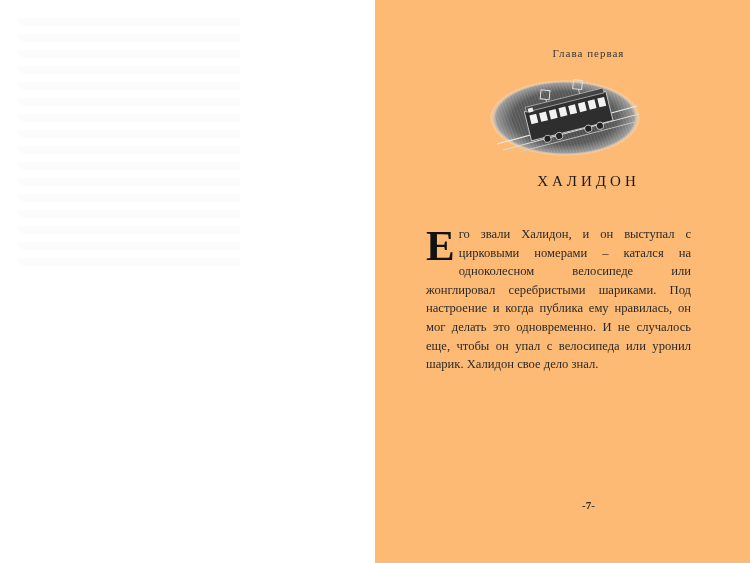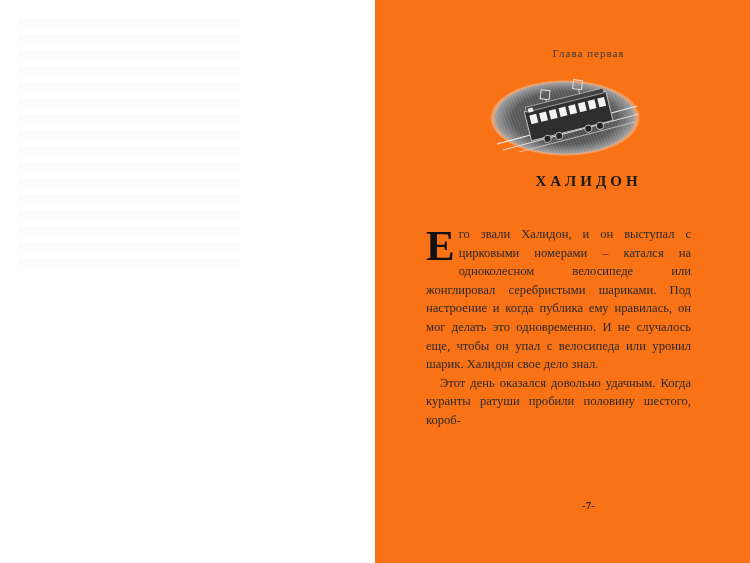--- a/index.html
+++ b/index.html
@@ -37,21 +37,21 @@
         rgba(0,0,0,0.012) 0px,
         rgba(0,0,0,0.012) 8px,
         transparent 8px,
         transparent 16px
       );
     }
     .page-right {
       position: relative;
       width: 375px;
       height: 563px;
-      background: #f97316;
+      background: #fdba74;
     }
     .chapter-label {
       position: absolute;
       left: 0;
       width: 100%;
       top: 47px;
       text-align: center;
       font-size: 11px;
       letter-spacing: 1px;
       color: #3a3a3a;
@@ -66,21 +66,21 @@
       width: 152px;
       height: 80px;
     }
     .chapter-title {
       position: absolute;
       left: 0;
       width: 100%;
       top: 173px;
       text-align: center;
       font-size: 15px;
-      font-weight: bold;
+      font-weight: normal;
       letter-spacing: 4px;
       color: #1a1a1a;
       padding-left: 112px;
       padding-right: 60px;
       box-sizing: border-box;
     }
     .body-text {
       position: absolute;
       left: 51px;
       top: 225px;
@@ -180,19 +180,18 @@
         </g>
       </svg>
     </div>
 
     <div class="chapter-title">ХАЛИДОН</div>
 
     <div class="body-text">
       <p class="first">
         <span class="dropcap">Е</span><span>го звали Халидон, и он выступал с цирковыми номерами – катался на одноколесном велосипеде или жонглировал серебристыми шариками. Под настроение и когда публика ему нравилась, он мог делать это одновременно. И не случалось еще, чтобы он упал с велосипеда или уронил шарик. Халидон свое дело знал.</span>
       </p>
-      <p>Этот день оказался довольно удачным. Когда куранты ратуши пробили половину шестого, короб-</p>
     </div>
 
     <div class="page-number">-7-</div>
 
   </div>
 </div>
 
 </body></html>

